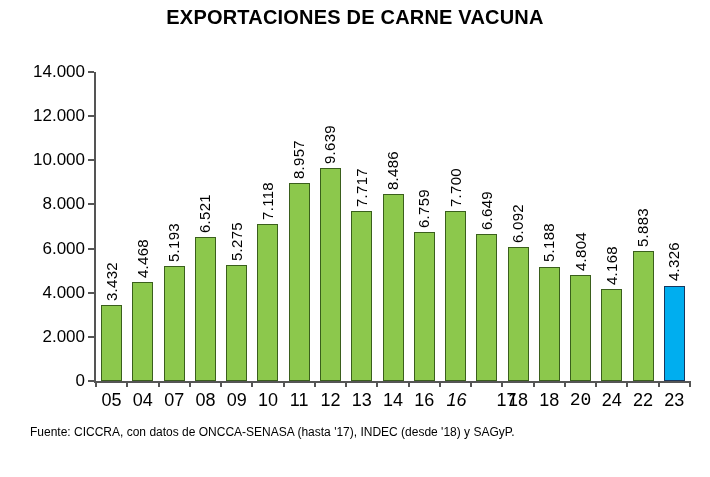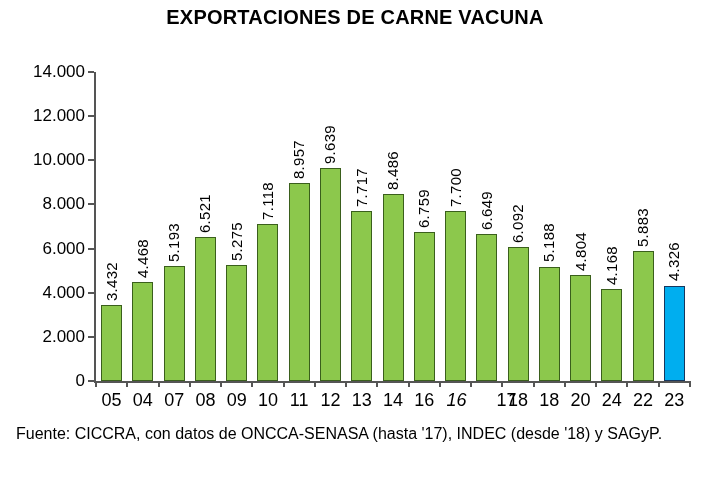--- a/index.html
+++ b/index.html
@@ -28,21 +28,21 @@
   .x-label{
     position:absolute;top:calc(100% + 9px);text-align:center;
     font-size:18px;white-space:nowrap;
   }
   .bar{position:absolute;bottom:0;box-sizing:border-box;border:1.5px solid #333;}
   .bar-label{
     position:absolute;writing-mode:vertical-rl;transform:rotate(180deg);
     font-size:15px;line-height:18px;white-space:nowrap;letter-spacing:0.3px;
   }
   .source{
-    position:absolute;left:16px;top:425px;font-size:16px;white-space:nowrap;
+    position:absolute;left:30px;top:425px;font-size:12px;white-space:nowrap;
   }
 </style>
 </head>
 <body>
 
 <div class="page">
   <div class="title">EXPORTACIONES DE CARNE VACUNA</div>
   <div class="plot" id="plot">
       <div class="y-tick" style="bottom: -1px;"></div>
       <div class="y-label" style="bottom: -9px;">0</div>
@@ -120,21 +120,21 @@
       <div class="bar-label" style="left: 381.789px; bottom: 150.753px;">6.649</div>
       <div class="x-label" style="left: 395px; width: 31.2632px;">17</div>
       <div class="bar" style="left: 411.553px; width: 21px; height: 134.459px; background: rgb(140, 200, 76); border-color: rgb(58, 95, 28);"></div>
       <div class="bar-label" style="left: 413.053px; bottom: 138.459px;">6.092</div>
       <div class="x-label" style="left: 406.421px; width: 31.2632px;">18</div>
       <div class="bar" style="left: 442.816px; width: 21px; height: 114.507px; background: rgb(140, 200, 76); border-color: rgb(58, 95, 28);"></div>
       <div class="bar-label" style="left: 444.316px; bottom: 118.507px;">5.188</div>
       <div class="x-label" style="left: 437.684px; width: 31.2632px;">18</div>
       <div class="bar" style="left: 474.079px; width: 21px; height: 106.031px; background: rgb(140, 200, 76); border-color: rgb(58, 95, 28);"></div>
       <div class="bar-label" style="left: 475.579px; bottom: 110.031px;">4.804</div>
-      <div class="x-label" style="left: 468.947px; width: 31.2632px;">20</div>
+      <div class="x-label" style="left: 468.947px; width: 31.2632px; font-family: Liberation Mono, monospace;">20</div>
       <div class="bar" style="left: 505.342px; width: 21px; height: 91.9937px; background: rgb(140, 200, 76); border-color: rgb(58, 95, 28);"></div>
       <div class="bar-label" style="left: 506.842px; bottom: 95.9937px;">4.168</div>
       <div class="x-label" style="left: 500.211px; width: 31.2632px;">24</div>
       <div class="bar" style="left: 536.605px; width: 21px; height: 129.846px; background: rgb(140, 200, 76); border-color: rgb(58, 95, 28);"></div>
       <div class="bar-label" style="left: 538.105px; bottom: 133.846px;">5.883</div>
       <div class="x-label" style="left: 531.474px; width: 31.2632px;">22</div>
       <div class="bar" style="left: 567.868px; width: 21px; height: 95.481px; background: rgb(0, 174, 239); border-color: rgb(23, 55, 94);"></div>
       <div class="bar-label" style="left: 569.368px; bottom: 99.481px;">4.326</div>
       <div class="x-label" style="left: 562.737px; width: 31.2632px;">23</div>
     </div>

